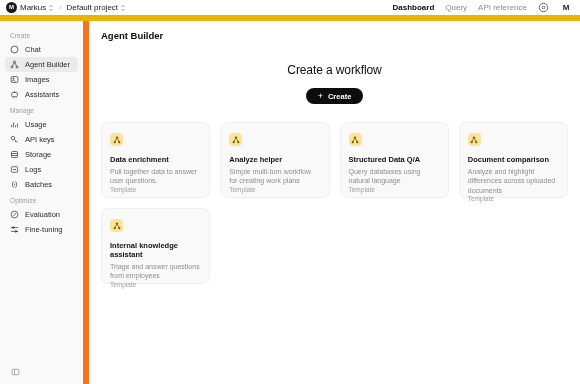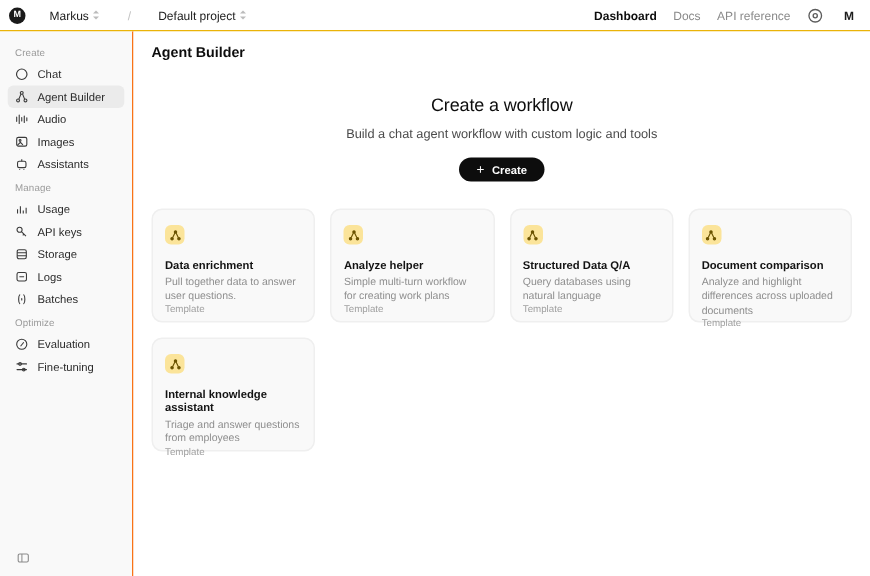--- a/index.html
+++ b/index.html
@@ -10,23 +10,23 @@
     color: #0d0d0d;
     overflow: hidden;
   }
   .app { display: flex; flex-direction: column; width: 580px; height: 384px; }
 
   
   .topbar {
     height: 21px; flex: 0 0 21px;
     display: flex; align-items: center;
     padding: 0 8px 0 6px;
-    border-bottom: 1px solid #eab308;
+    border-bottom: 6px solid #eab308;
     background: #ffffff;
-    gap: 16px;
+    gap: 3px;
   }
   .avatar {
     width: 11px; height: 11px; border-radius: 50%;
     background: #1a1a1a; color: #fff;
     font-size: 6px; line-height: 11px; text-align: center;
     font-weight: 700; flex: 0 0 auto;
   }
   .crumb {
     font-size: 8px; color: #1c1c1c; white-space: nowrap;
     display: flex; align-items: center; gap: 3px;
@@ -53,21 +53,21 @@
     width: 12px; text-align: center;
   }
 
   
   .body { flex: 1 1 auto; display: flex; min-height: 0; }
 
   
   .sidebar {
     width: 89px; flex: 0 0 89px;
     background: #f9f9f9;
-    border-right: 1px solid #f97316;
+    border-right: 6px solid #f97316;
     display: flex; flex-direction: column;
     padding: 6px 5px 0 5px;
   }
   .side-scroll { flex: 1 1 auto; overflow: hidden; }
   .side-group-label {
     font-size: 6.5px; color: #9b9b9b; padding: 5px 4px 3px 5px; letter-spacing: .1px;
   }
   .side-item {
     display: flex; align-items: center; gap: 6px;
     height: 15px; padding: 0 5px; border-radius: 4px;
@@ -144,21 +144,21 @@
     <span class="crumb-sep">/</span>
     <div class="crumb">
       <span>Default project</span>
       <span class="sel-ico"></span>
     </div>
 
     <div class="topbar-spacer"></div>
 
     <div class="topnav">
       <span class="topnav-link active">Dashboard</span>
-      <span class="topnav-link">Docs</span>
+      <span class="topnav-link">Query</span>
       <span class="topnav-link">API reference</span>
       <span class="gear">
         <svg width="11" height="11" viewBox="0 0 16 16" fill="none" stroke="#5c5c5c" stroke-width="1.3">
           <circle cx="8" cy="8" r="6.1"></circle>
             <circle cx="8" cy="8" r="2"></circle>
         </svg>
       </span>
       <span class="user-m">M</span>
     </div>
   </div>
@@ -184,28 +184,20 @@
             <svg width="9" height="9" viewBox="0 0 16 16" fill="none" stroke="#3a3a3a" stroke-width="1.3">
               <circle cx="8" cy="3.4" r="1.7"></circle>
                 <circle cx="3.6" cy="12.4" r="1.7"></circle>
                 <circle cx="12.4" cy="12.4" r="1.7"></circle>
               <path d="M7 4.9 4.6 10.8M9 4.9l2.4 5.9"></path>
             </svg>
           </span>
           <span>Agent Builder</span>
         </div>
 
-        <div class="side-item">
-          <span class="side-ico">
-            <svg width="9" height="9" viewBox="0 0 16 16" fill="none" stroke="#3a3a3a" stroke-width="1.3" stroke-linecap="round">
-              <path d="M2 5.5v5M5 3v10M8 6v4M11 4.2v7.6M14 6.3v3.4"></path>
-            </svg>
-          </span>
-          <span>Audio</span>
-        </div>
 
         <div class="side-item">
           <span class="side-ico">
             <svg width="9" height="9" viewBox="0 0 16 16" fill="none" stroke="#3a3a3a" stroke-width="1.3">
               <rect x="2" y="2.8" width="12" height="10.4" rx="2"></rect>
                 <circle cx="6" cy="6.4" r="1.1"></circle>
                 <path d="M3 12l3.4-3.4 3 3"></path>
             </svg>
           </span>
           <span>Images</span>
@@ -303,21 +295,20 @@
           </svg>
         </span>
       </div>
     </div>
 
     <div class="main">
       <div class="page-title">Agent Builder</div>
 
       <div class="hero">
         <div class="hero-title">Create a workflow</div>
-        <div class="hero-sub">Build a chat agent workflow with custom logic and tools</div>
         <button class="create-btn">
           <span class="plus">+</span>
           <span>Create</span>
         </button>
       </div>
 
       <div class="grid">
 
         <div class="card">
           <div class="card-ico">

